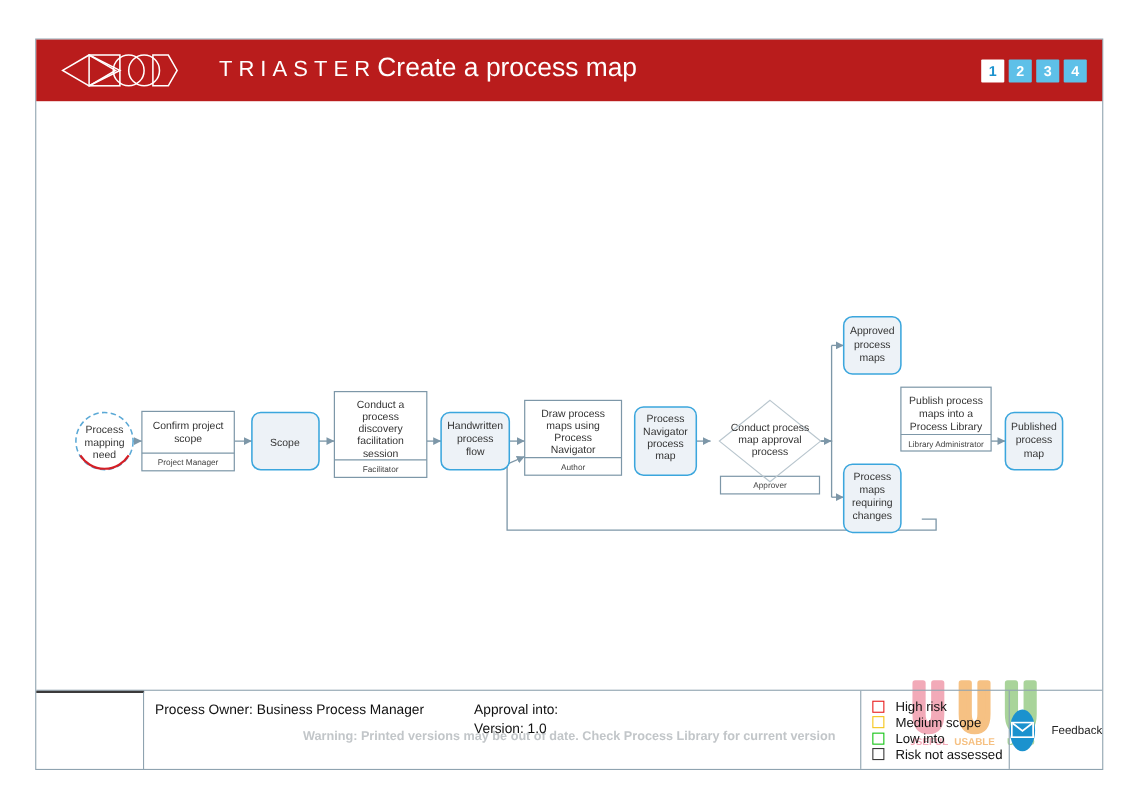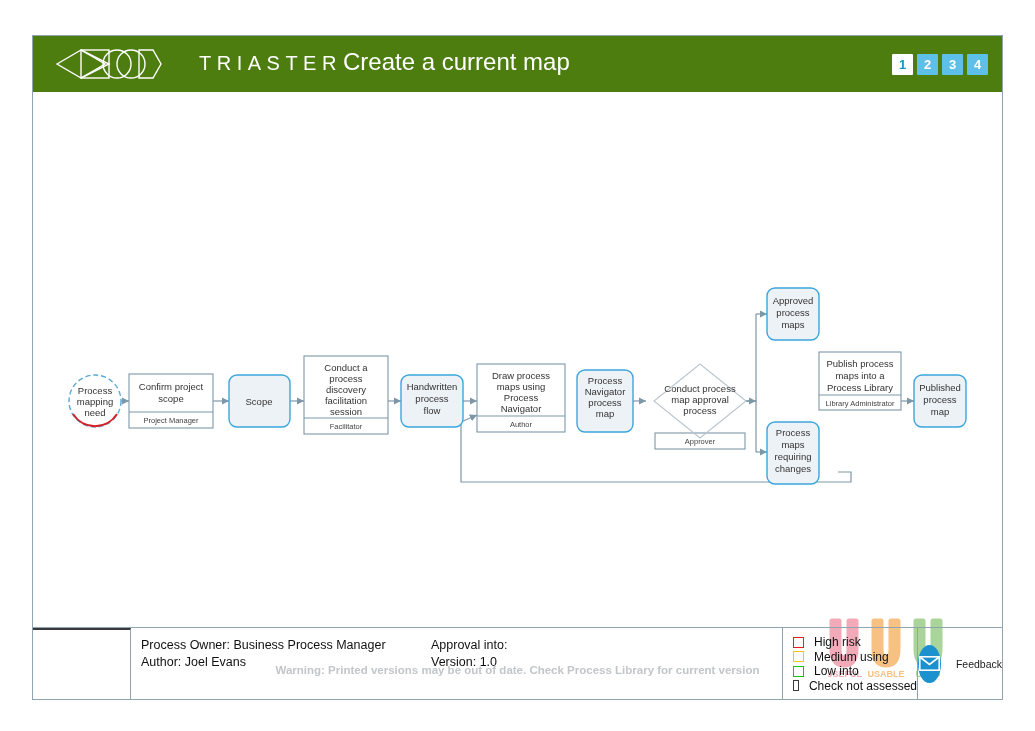--- a/index.html
+++ b/index.html
@@ -11,21 +11,21 @@
 
   
   #page-frame{
     position:absolute;left:32px;top:35px;width:971px;height:665px;
     border:1px solid #8fa3b0;background:#fff;box-sizing:border-box;
   }
 
   
   #header{
     position:absolute;left:0;top:0;width:100%;height:56px;
-    background:#4d7c0f;box-sizing:border-box;
+    background:#b91c1c;box-sizing:border-box;
   }
   #logo-mark{position:absolute;left:22px;top:10px;width:130px;height:36px;}
   #logo-word{
     position:absolute;left:166px;top:16px;
     color:#fff;font-size:20px;letter-spacing:5.5px;font-weight:400;
     white-space:nowrap;
   }
   #header-title{
     position:absolute;left:310px;top:12px;
     color:#fff;font-size:24px;font-weight:400;white-space:nowrap;
@@ -115,21 +115,21 @@
         <path d="M2 18 L26 4 L50 18 L26 32 Z"></path>
         <rect x="26" y="4" width="28" height="28"></rect>
         <path d="M26 4 L54 18 L26 32"></path>
         <circle cx="62" cy="18" r="14"></circle>
         <circle cx="76" cy="18" r="14"></circle>
         <path d="M84 4 L98 4 L106 18 L98 32 L84 32 Z"></path>
       </g>
     </svg>
 
     <div id="logo-word">TRIASTER</div>
-    <div id="header-title">Create a current map</div>
+    <div id="header-title">Create a process map</div>
 
     <div id="page-badges">
       <div class="badge active">1</div>
       <div class="badge">2</div>
       <div class="badge">3</div>
       <div class="badge">4</div>
     </div>
   </div>
 
   <div id="canvas">
@@ -286,44 +286,43 @@
     <div id="warning">Warning: Printed versions may be out of date. Check Process Library for current version</div>
   </div>
 
   <div id="footer">
 
     <div id="footer-logo-cell"></div>
 
     <div id="footer-meta">
       <div class="meta-col" id="meta-col-1">
         <div>Process Owner: Business Process Manager</div>
-        <div>Author: Joel Evans</div>
       </div>
       <div class="meta-col">
         <div>Approval into:</div>
         <div>Version: 1.0</div>
       </div>
     </div>
 
     <div id="footer-risk">
       <div class="risk-row">
         <span class="risk-swatch" style="border:1.5px solid #e81d1d"></span>
         <span class="risk-label">High risk</span>
       </div>
       <div class="risk-row">
         <span class="risk-swatch" style="border:1.5px solid #f5c518"></span>
-        <span class="risk-label">Medium using</span>
+        <span class="risk-label">Medium scope</span>
       </div>
       <div class="risk-row">
         <span class="risk-swatch" style="border:1.5px solid #14c414"></span>
         <span class="risk-label">Low into</span>
       </div>
       <div class="risk-row">
         <span class="risk-swatch" style="border:1.5px solid #3a3a3a"></span>
-        <span class="risk-label">Check not assessed</span>
+        <span class="risk-label">Risk not assessed</span>
       </div>
     </div>
 
     <div id="footer-feedback">
       <div id="feedback-circle">
         <svg width="21" height="15" viewBox="0 0 21 15">
           <rect x="0.8" y="0.8" width="19.4" height="13.4" fill="#1b92ce" stroke="#ffffff" stroke-width="1.6"></rect>
           <path d="M1.5 1.5 L10.5 8.5 L19.5 1.5" fill="none" stroke="#ffffff" stroke-width="1.6"></path>
         </svg>
       </div>

